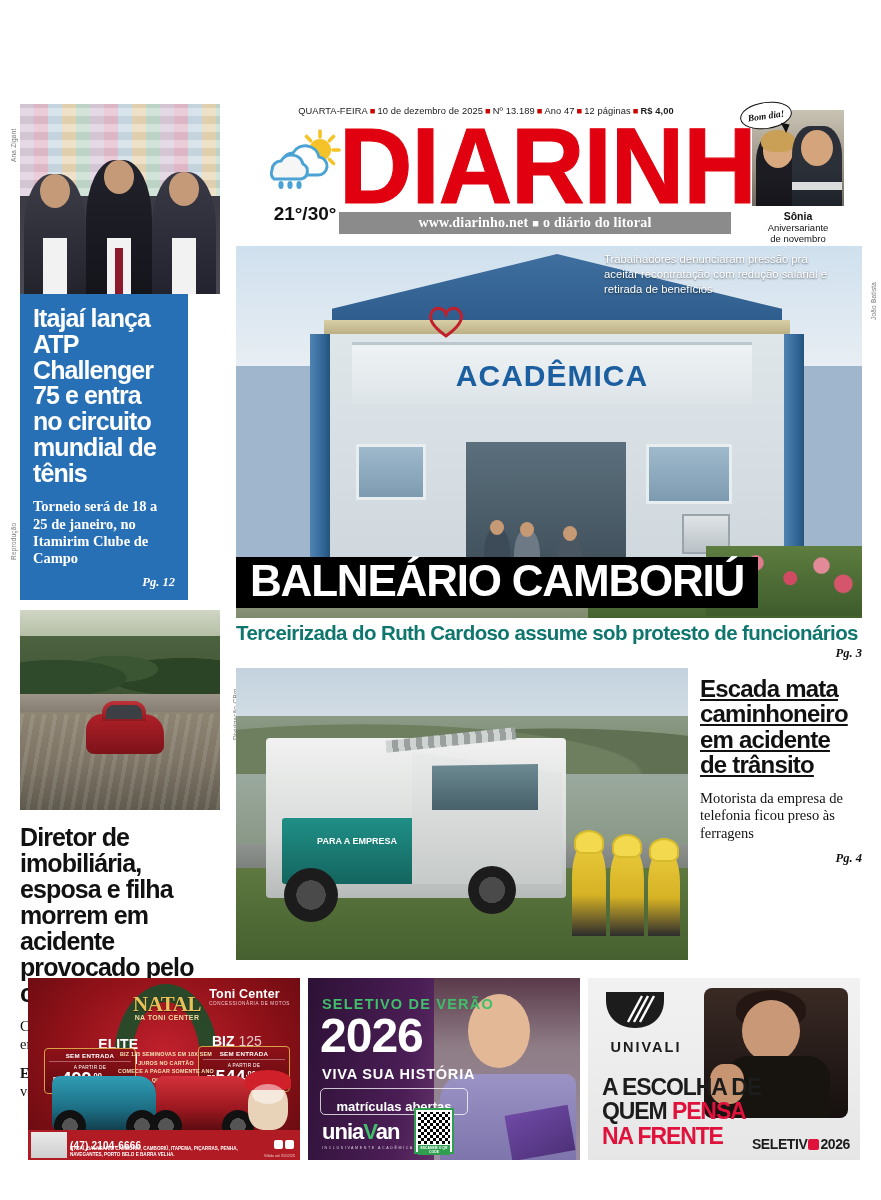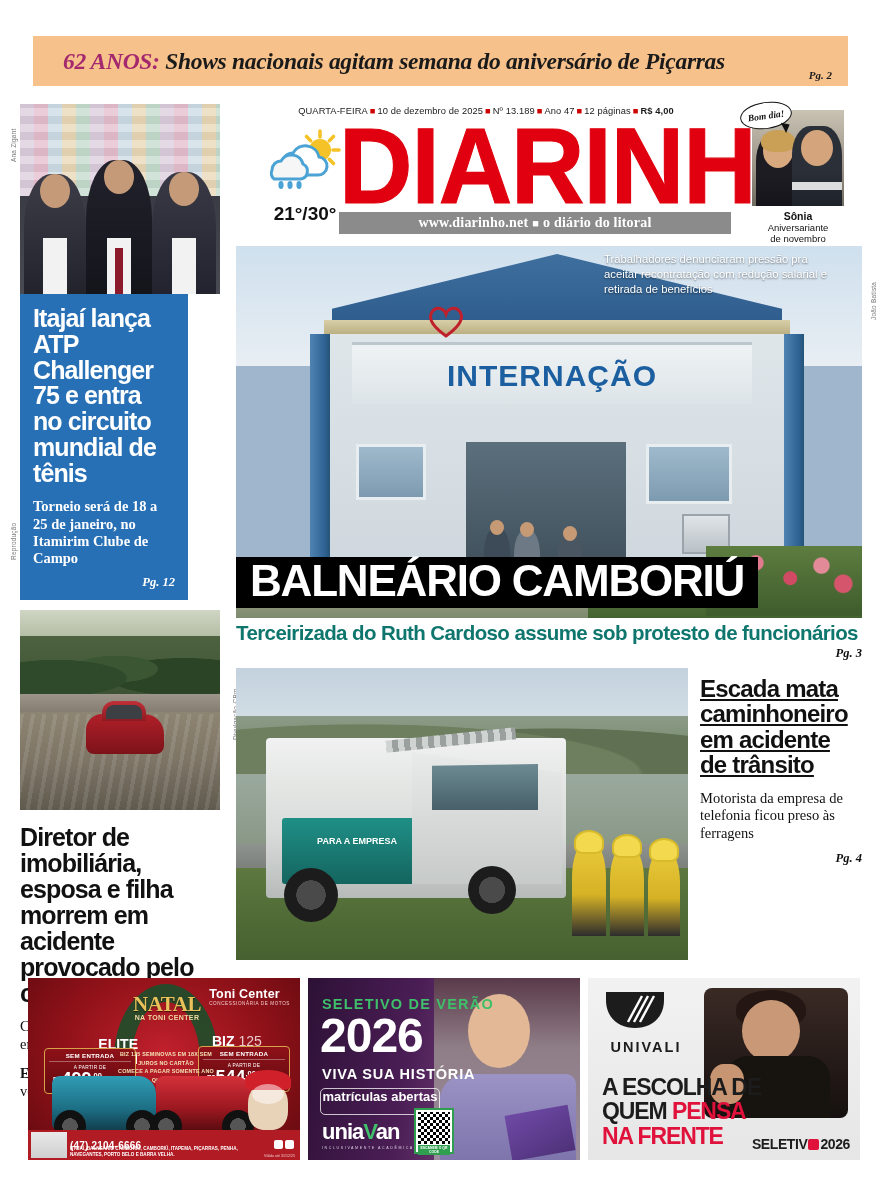--- a/index.html
+++ b/index.html
@@ -754,24 +754,24 @@
     font-weight: bold; font-size: 48px; color: #ffffff; line-height: 1;
     letter-spacing: -1px;
   }
   .ad2-viva {
     position:absolute; left: 14px; top: 88px;
     font-family: "Liberation Sans", sans-serif;
     font-weight: bold; font-size: 14.5px; color: #ffffff; letter-spacing: .8px;
   }
   .ad2-btn {
     position:absolute; left: 12px; top: 110px;
-    width: 120px; height: 27px;
+    width: 148px; height: 27px;
     border: 1px solid rgba(255,255,255,.75);
     border-radius: 5px;
-    display:flex; align-items:flex-start; justify-content:center;
+    display:flex; align-items:flex-end; justify-content:center;
   }
   .ad2-btn span {
     font-family: "Liberation Sans", sans-serif;
     font-weight: bold; font-size: 13px; color:#ffffff;
   }
   .ad2-logo {
     position:absolute; left: 14px; bottom: 10px;
     font-family: "Liberation Sans", sans-serif;
     font-weight: bold; font-size: 22px; color: #ffffff; letter-spacing: -1px;
   }
@@ -848,26 +848,20 @@
   .ad3-seletivo .check {
     display:inline-block; width: 11px; height: 11px; background:#e0123c;
     border-radius: 2px; position: relative; top: 1px; margin: 0 1px;
   }
 </style>
 </head>
 <body>
 
 <div class="page">
 
-  <div class="teaser">
-    <div class="teaser-text">
-      <span class="kicker">62 ANOS:</span><span> Shows nacionais agitam semana do aniversário de Piçarras</span>
-    </div>
-    <div class="teaser-pg">Pg. 2</div>
-  </div>
 
   <div class="vcredit" style="left:10px; top:162px;">Ana Zigant</div>
   <div class="vcredit" style="left:10px; top:560px;">Reprodução</div>
   <div class="vcredit" style="left:232px; top:740px;">Divulgação-CBm</div>
   <div class="vcredit" style="left:870px; top:320px;">João Batista</div>
 
   <div class="left-col">
 
     <div class="photo photo-politicians">
       <div class="pol-wall"></div>
@@ -961,21 +955,21 @@
     <div class="bd-role">Aniversariante</div>
     <div class="bd-role">de novembro</div>
   </div>
 
   <div class="main-photo">
     <div class="mp-sky"></div>
     <div class="mp-roof"></div>
     <div class="mp-roof2"></div>
     <div class="mp-building"></div>
     <div class="mp-sign">
-      <div class="mp-sign-text">INTERNAÇÃO</div>
+      <div class="mp-sign-text">ACADÊMICA</div>
     </div>
     <svg class="mp-heart" viewBox="0 0 40 34">
       <path d="M20 32 C6 22 2 14 6 8 C10 2 18 4 20 10 C22 4 30 2 34 8 C38 14 34 22 20 32 z" fill="none" stroke="#c0202c" stroke-width="3"></path>
     </svg>
     <div class="mp-col c1"></div>
     <div class="mp-col c2"></div>
     <div class="mp-col c3"></div>
     <div class="mp-win mp-w2"></div>
     <div class="mp-door"></div>
     <div class="mp-win mp-w1"></div>

